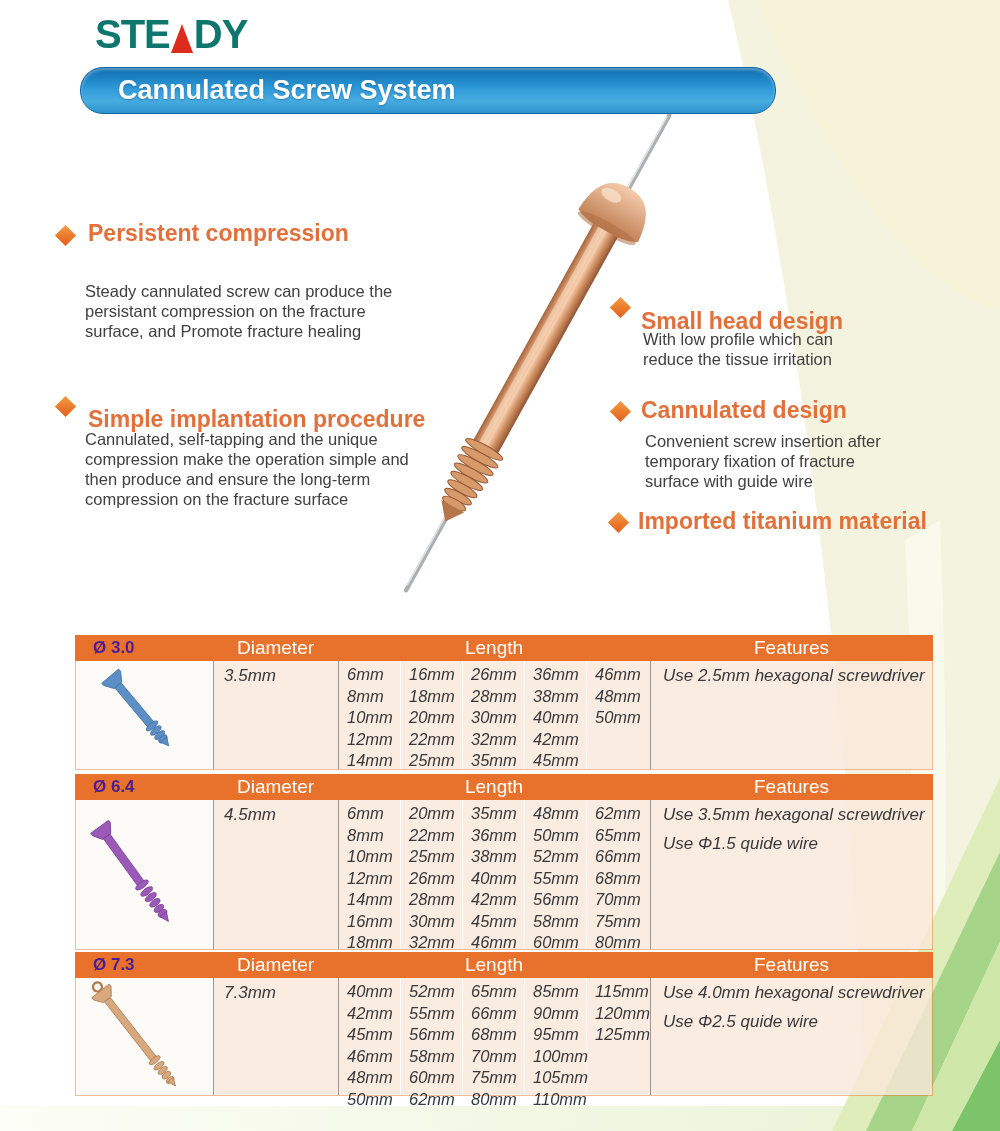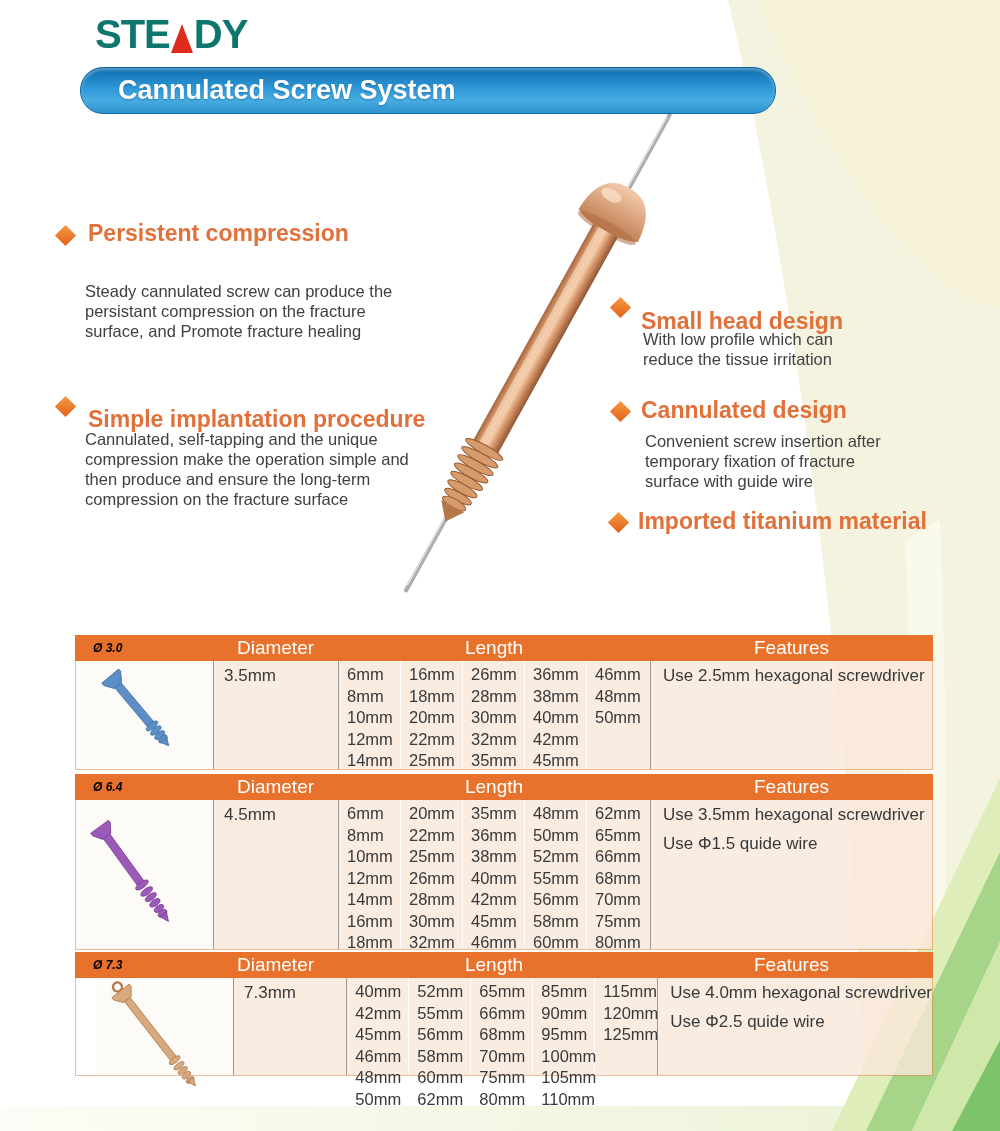--- a/index.html
+++ b/index.html
@@ -24,26 +24,26 @@
 
   
   .feature-h{position:absolute;z-index:2;color:#E2703A;font-weight:bold;font-size:23px;white-space:nowrap;}
   .feature-p{position:absolute;z-index:2;color:#404040;font-size:16.5px;line-height:20px;white-space:pre-line;}
   .diamond{position:absolute;z-index:2;width:15px;height:15px;transform:rotate(45deg);
         background:linear-gradient(135deg,#F29B45,#E45F17);}
 
   
   .spec-table{position:absolute;left:75px;width:858px;z-index:2;}
   .tbl-head{display:flex;background:#E8722B;color:#ffffff;height:26px;font-size:19px;}
-  .tbl-label{width:138px;box-sizing:border-box;padding-left:18px;color:#000000;font-weight:bold;
-        font-size:12px;line-height:26px;font-style:italic;}
+  .tbl-label{width:138px;box-sizing:border-box;padding-left:18px;color:#4c1d95;font-weight:bold;
+        font-size:17px;line-height:26px;}
   .col-h{line-height:26px;text-align:center;}
   .col-h.d{width:125px;} .col-h.l{width:312px;} .col-h.f{width:283px;}
   .tbl-body{display:flex;border-left:1px solid rgba(230,120,50,.5);border-right:1px solid rgba(230,120,50,.5);
-        border-bottom:1px solid rgba(230,120,50,.5);box-sizing:border-box;}
+        border-bottom:1px solid rgba(230,120,50,.5);box-sizing:border-box;font-style:italic;}
   .screw-cell{width:138px;background:rgba(253,251,246,.93);border-right:1px solid #97999B;box-sizing:border-box;}
   .dia-cell{width:125px;background:rgba(250,231,217,.8);border-right:1px solid #97999B;box-sizing:border-box;
         padding:5px 0 0 10px;font-size:17px;color:#37393B;}
   .len-cell{width:312px;background:rgba(250,231,217,.8);border-right:1px solid #97999B;box-sizing:border-box;
         display:flex;}
   .len-col{width:62px;box-sizing:border-box;border-right:1px solid rgba(255,255,255,.85);padding-top:3px;}
   .len-col:last-child{border-right:none;}
   .len-item{height:21.5px;line-height:21.5px;padding-left:8px;font-size:16.5px;color:#37393B;white-space:nowrap;}
   .feat-cell{flex:1;background:rgba(250,231,217,.8);box-sizing:border-box;padding:5px 0 0 12px;
         font-size:17px;color:#37393B;}
@@ -287,21 +287,21 @@
     </div>
   </div>
 
   <div class="spec-table" style="top:952px;">
     <div class="tbl-head">
       <div class="tbl-label">Ø 7.3</div>
       <div class="col-h d">Diameter</div>
       <div class="col-h l">Length</div>
       <div class="col-h f">Features</div>
     </div>
-    <div class="tbl-body" style="height:98px;padding-left:20px;">
+    <div class="tbl-body" style="height:118px;">
       <div class="screw-cell">
         <svg width="138" height="129" viewBox="0 0 138 129">
           <g transform="rotate(-38 27 16)" stroke-width="0.8" fill="#D8A87E" stroke="#B07A4E">
             <circle cx="27" cy="7" r="4.5" fill="none" stroke-width="2.4"></circle>
             <path d="M16,12 h22 v3 l-6,8 h-10 l-6,-8 Z"></path>
             <rect x="23.5" y="23" width="7" height="75"></rect>
             <ellipse cx="27" cy="100" rx="6.5" ry="2.6"></ellipse>
             <ellipse cx="27" cy="107" rx="6" ry="2.6"></ellipse>
             <ellipse cx="27" cy="113" rx="5.5" ry="2.6"></ellipse>
             <ellipse cx="27" cy="119" rx="5" ry="2.6"></ellipse>

